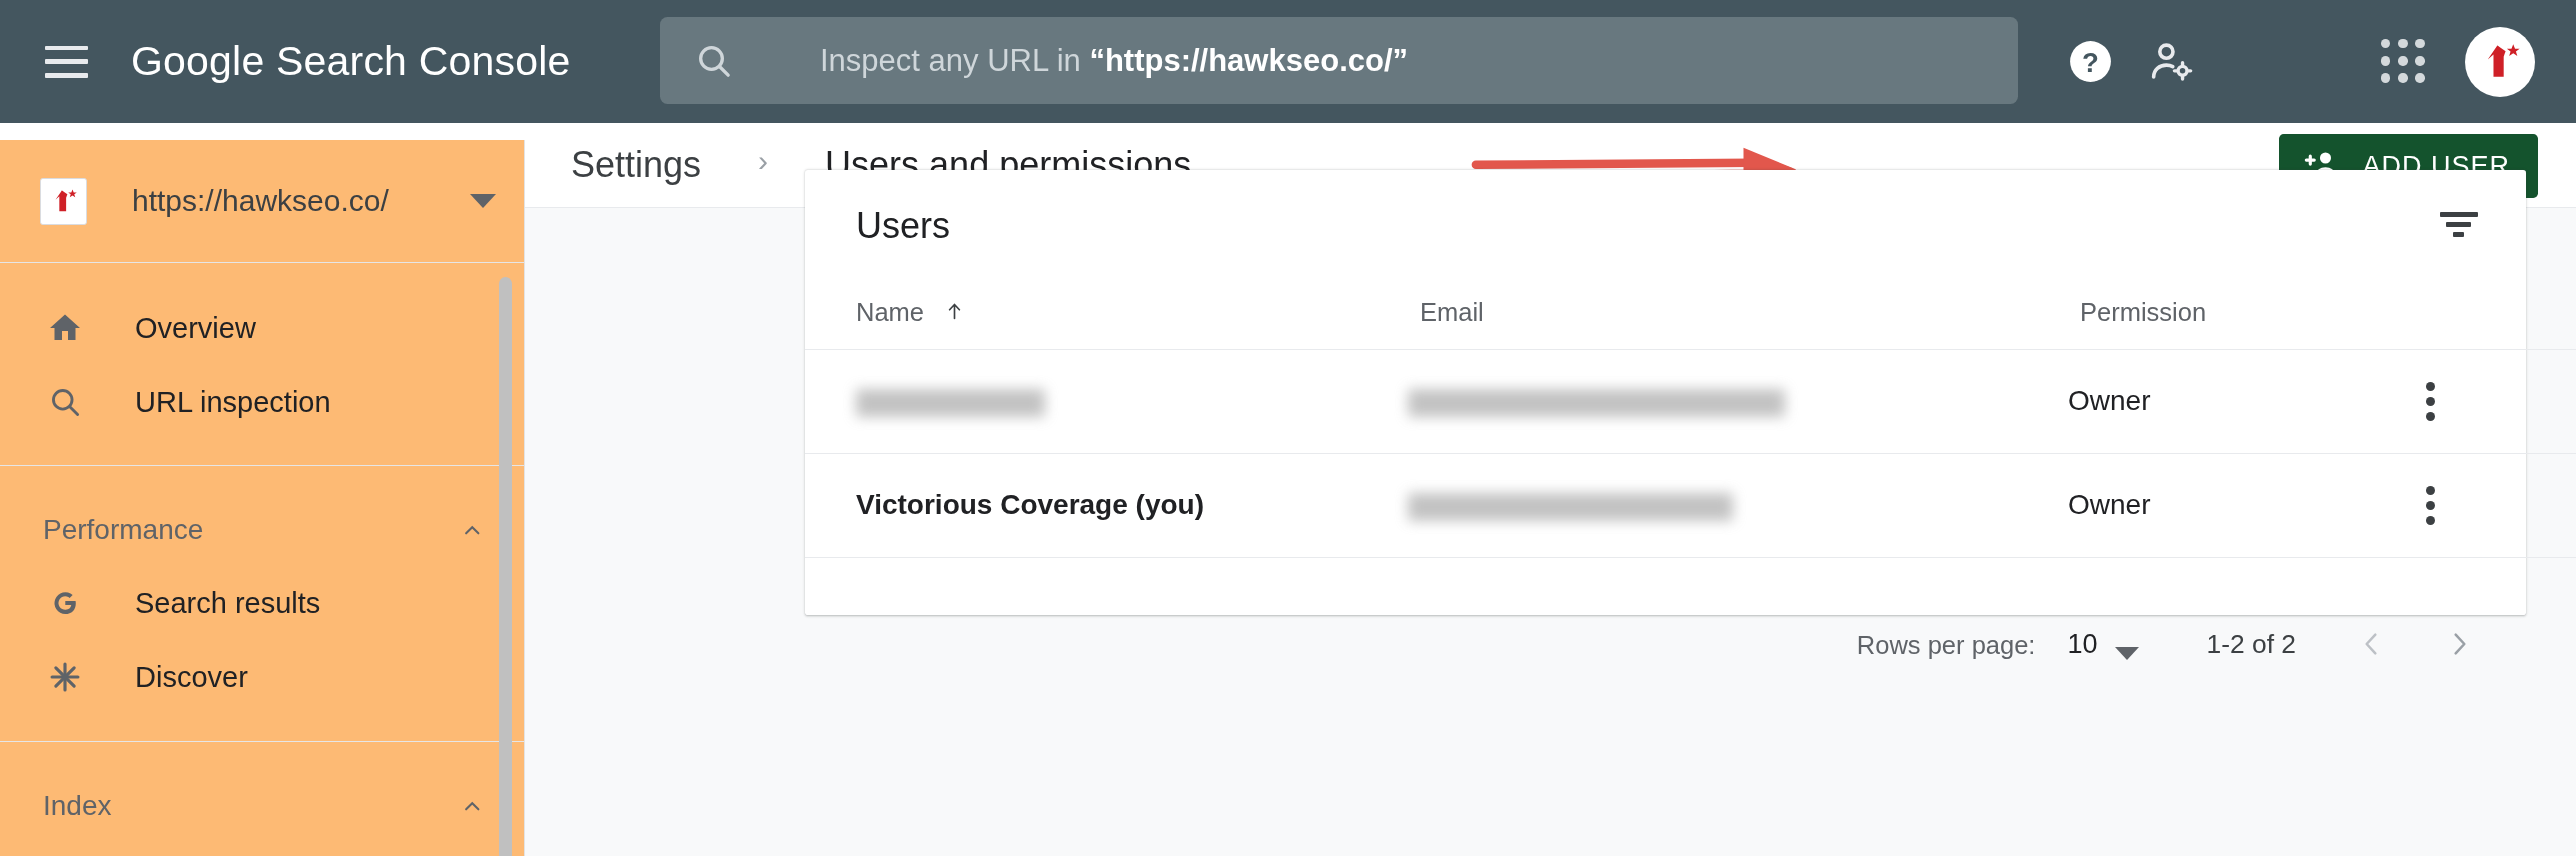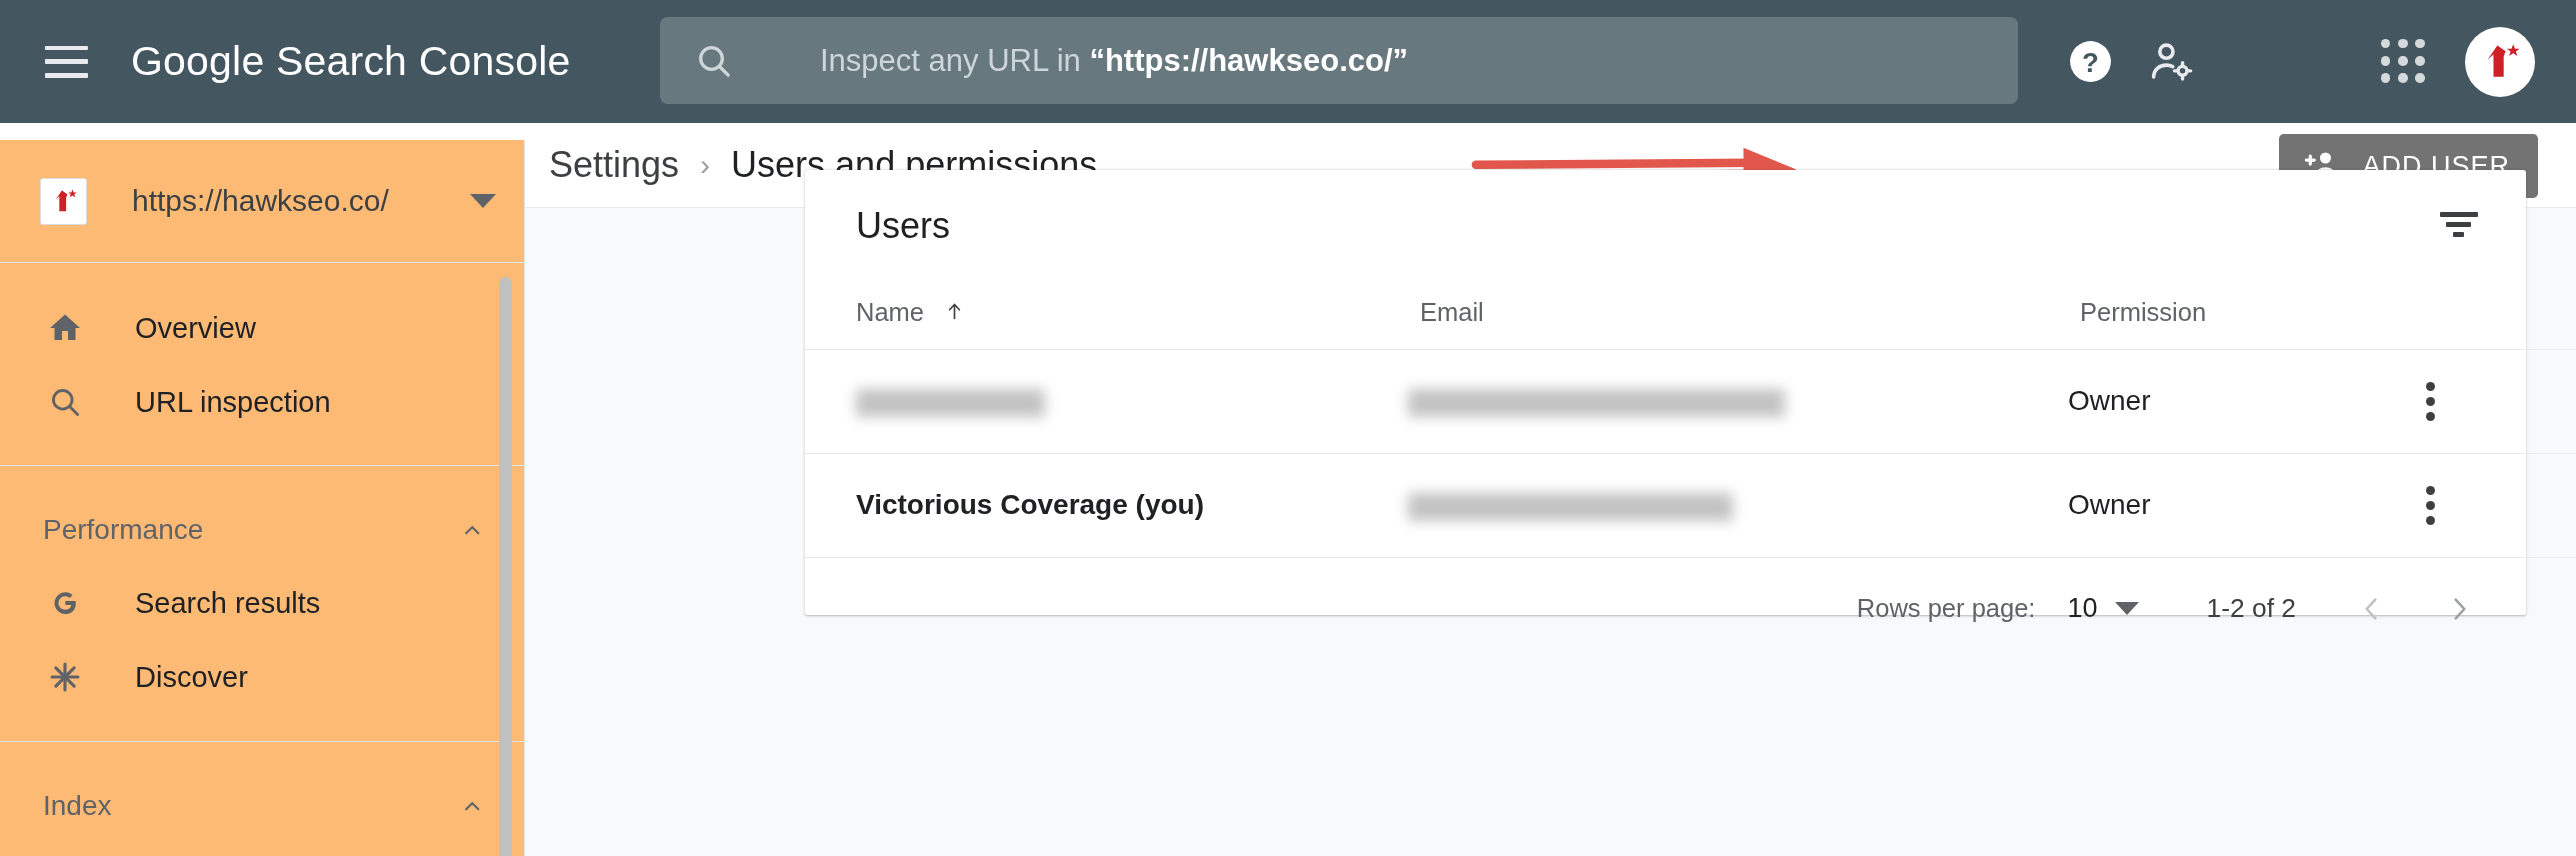--- a/index.html
+++ b/index.html
@@ -128,29 +128,29 @@
     width: 2051px; height: 734px;
     background: #f8f9fa;
   }
   .pagehead {
     position: relative;
     height: 85px;
     background: #ffffff;
     border-bottom: 0.9px solid #e8eaed;
     display: flex; align-items: center;
   }
-  .breadcrumb { display: flex; align-items: center; margin-left: 24px; }
+  .breadcrumb { display: flex; align-items: flex-start; margin-left: 46px; gap: 36px; }
   .bc-parent { font-size: 36px; color: #3c4043; cursor: pointer; }
   .bc-sep { margin: 0 21px; font-size: 30px; color: #9aa0a6; }
   .bc-current { font-size: 36px; color: #202124; font-weight: 500; }
 
   .addbtn {
     position: absolute; right: 38px; top: 11.3px;
     height: 64px;
-    background: #737373;
+    background: #14532d;
     border-radius: 4.7px;
     display: flex; align-items: center;
     padding: 0 28px 0 24.5px;
     cursor: pointer;
     border: none;
   }
   .addbtn .albl {
     color: #ffffff; font-size: 27px; letter-spacing: 1px;
     margin-left: 21px; font-weight: 500; white-space: nowrap;
   }
@@ -219,21 +219,21 @@
     opacity: .62;
     color: transparent;
     height: 28px;
     vertical-align: middle;
   }
   .kebab { width: 9.4px; margin: 0 auto; }
   .kebab i { display:block; width: 9.4px; height: 9.4px; border-radius: 50%; background: #3c4043; margin: 5.7px 0; }
   .kebab-cell { text-align: center; cursor: pointer; }
 
   .pager {
-    display: flex; align-items: center; justify-content: flex-end;
+    display: flex; align-items: flex-end; justify-content: flex-end;
     height: 102px; padding-right: 51px;
     font-size: 25.5px; color: #5f6368;
   }
   .pg-label { }
   .pg-val { margin-left: 32px; color: #202124; font-size: 27px; }
   .pg-caret { margin-left: 17px; width: 0; height: 0;
     border-left: 12.3px solid transparent; border-right: 12.3px solid transparent;
     border-top: 13.2px solid #5f6368; cursor: pointer; }
   .pg-range { margin-left: 68px; color: #3c4043; font-size: 26.4px; }
   .pg-prev, .pg-next { margin-left: 60px; cursor: pointer; display:flex; align-items:center; }

